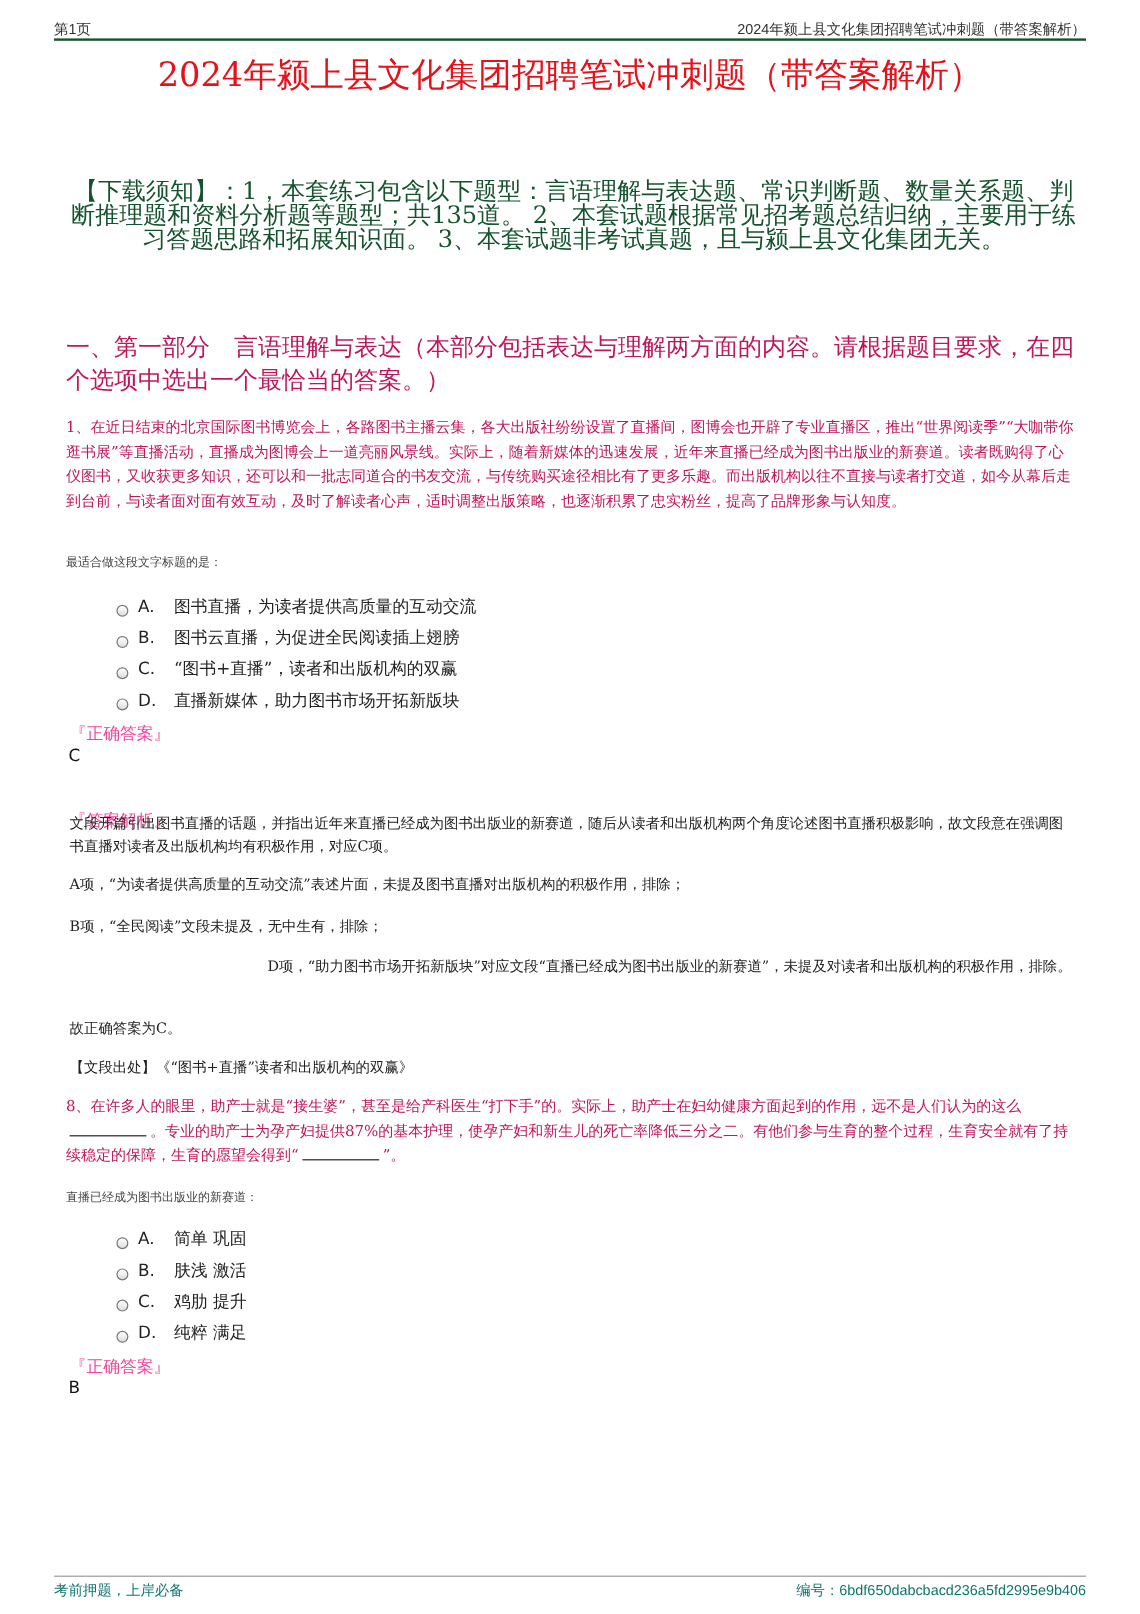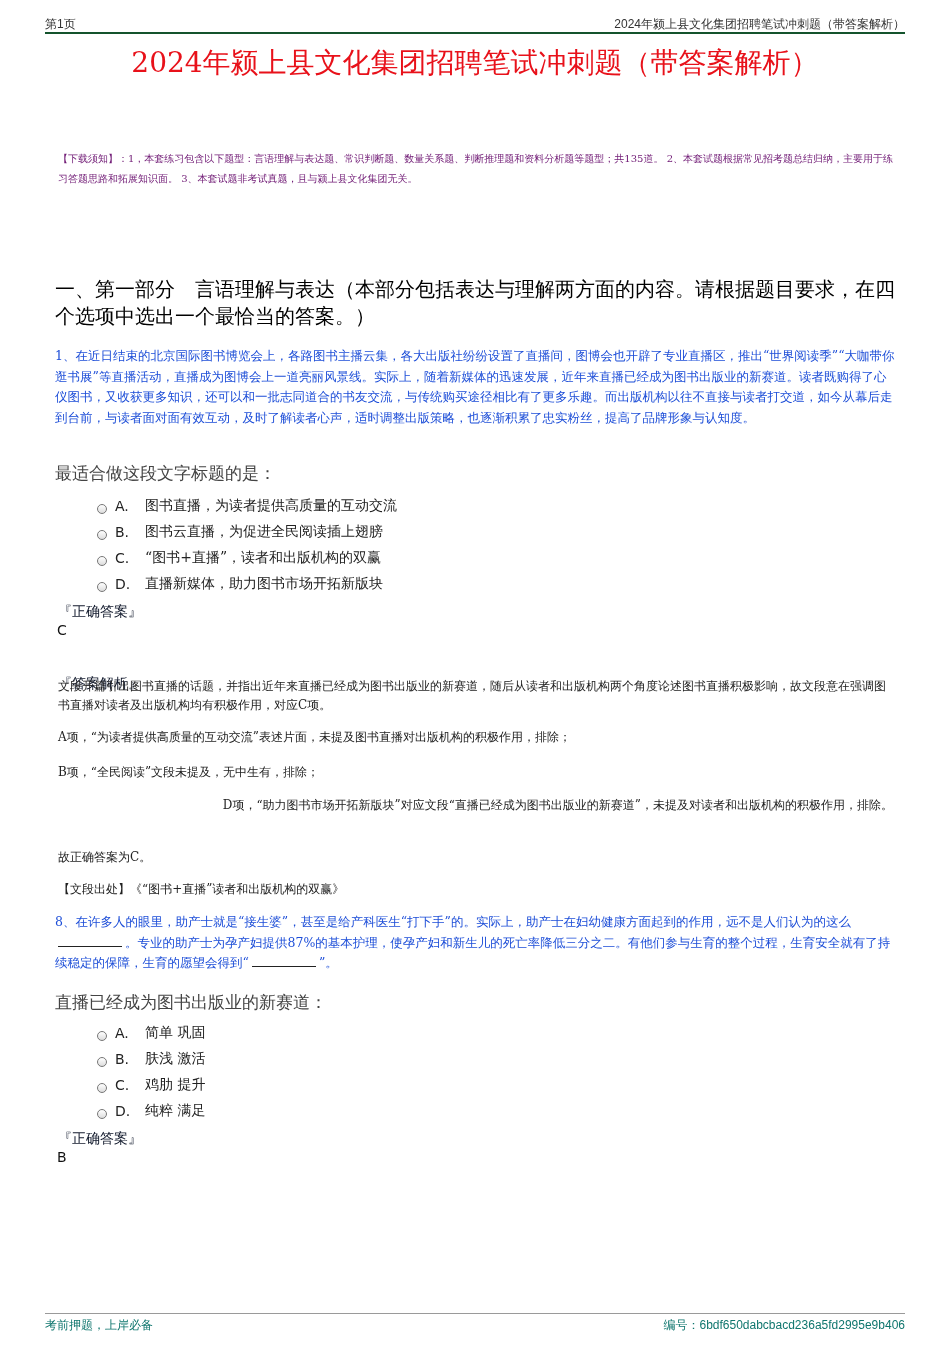--- a/index.html
+++ b/index.html
@@ -5,30 +5,30 @@
   html, body { margin:0; padding:0; background:#ffffff; }
   body { width:950px; height:1345px; position:relative; overflow:hidden;
          font-family: "DejaVu Serif", "Liberation Serif", serif; color:#222; }
   .hdr { position:absolute; left:45px; right:45px; top:14px; height:18px;
          border-bottom:2px solid #14532d; font-size:12px; color:#333;
          font-family:"Liberation Sans", "DejaVu Sans", sans-serif; }
   .hdr .l { position:absolute; left:0; top:2px; }
   .hdr .r { position:absolute; right:0; top:2px; }
   .title { position:absolute; left:0; right:0; top:44px; text-align:center;
            font-size:28px; color:#e8111a; font-family:"DejaVu Serif","Liberation Serif",serif; letter-spacing:0px; }
-  .notice { position:absolute; left:58px; width:840px; top:149px; font-size:10px; line-height:20px; color:#701a75; }
-  .section { position:absolute; left:55px; width:840px; top:276px; font-size:20px; line-height:27px; color:#000000; }
-  .q { position:absolute; left:55px; width:840px; font-size:12.5px; line-height:20.5px; color:#1d4ed8; }
-  .prompt { position:absolute; left:55px; font-size:17px; color:#444; }
+  .notice { position:absolute; left:58px; width:840px; top:149px; font-size:20px; line-height:20px; color:#14532d;text-align:center; }
+  .section { position:absolute; left:55px; width:840px; top:276px; font-size:20px; line-height:27px; color:#be185d; }
+  .q { position:absolute; left:55px; width:840px; font-size:12.5px; line-height:20.5px; color:#be185d; }
+  .prompt { position:absolute; left:55px; font-size:10px; color:#444; }
   .opts { position:absolute; left:97px; }
   .opt { height:26px; display:flex; align-items:center; font-size:14px; color:#222; cursor:pointer; }
   .radio { width:10px; height:10px; border:1px solid #777; border-radius:50%; margin-right:8px; margin-top:6px;
            background:linear-gradient(#fff,#ddd); box-sizing:border-box; }
   .opt .letter { font-family:"DejaVu Sans","Liberation Sans",sans-serif; width:30px; font-size:14px; }
-  .lbl { position:absolute; left:58px; font-size:14px; color:#0f172a; }
+  .lbl { position:absolute; left:58px; font-size:14px; color:#ec4899; }
   .ans { position:absolute; left:57px; font-size:14px; font-family:"DejaVu Sans","Liberation Sans",sans-serif; color:#111; }
   .exp { position:absolute; left:58px; width:835px; font-size:12px; line-height:19px; color:#222; }
   .blank { display:inline-block; width:64px; border-bottom:1px solid #222; height:12px; vertical-align:baseline; margin:0 3px; }
   .ftr { position:absolute; left:45px; right:45px; top:1313px; border-top:1px solid #9a9a9a; font-size:12px; color:#0f766e;
          font-family:"Liberation Sans","DejaVu Sans",sans-serif; }
   .ftr .l { position:absolute; left:0; top:3px; }
   .ftr .r { position:absolute; right:0; top:3px; }
 </style>
 </head>
 <body>

